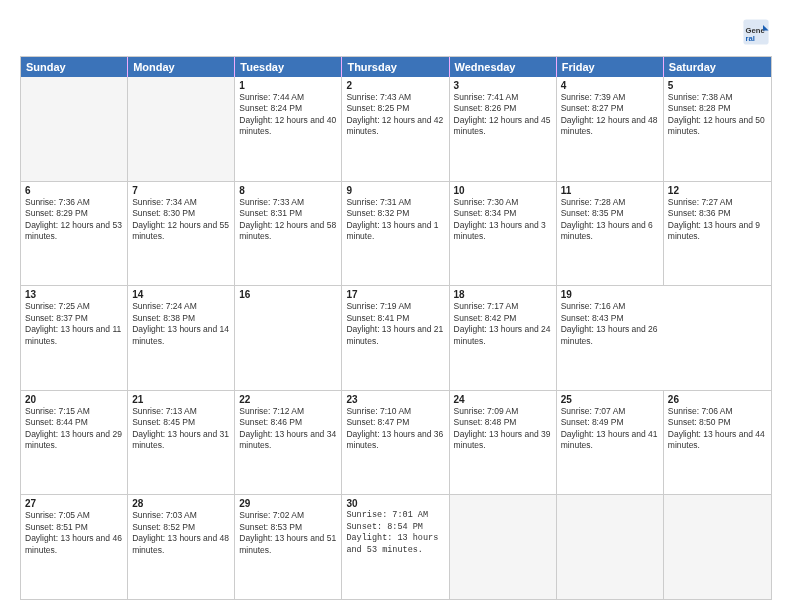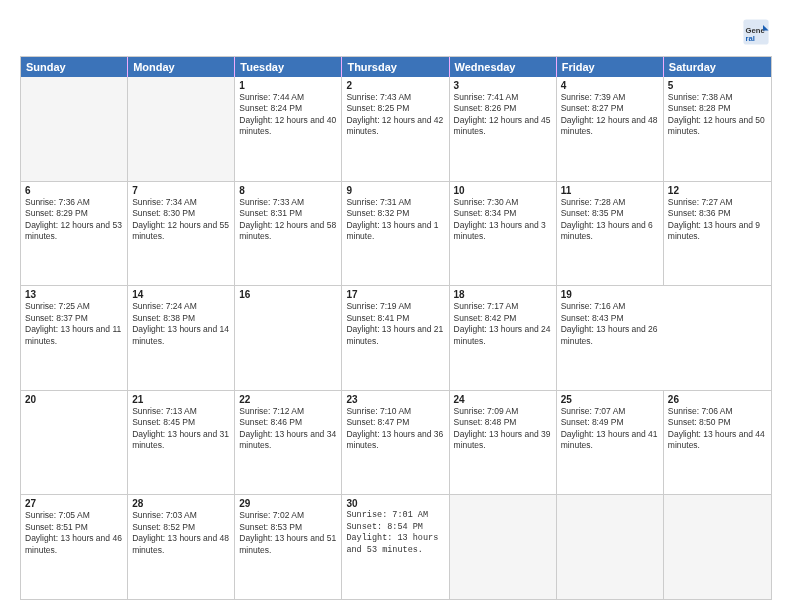--- a/index.html
+++ b/index.html
@@ -260,20 +260,23 @@
           <div class="cal-cell">
             <span class="day-num">19</span>
             <div class="cell-text" style="white-space: pre-line;">Sunrise: 7:16 AM
 Sunset: 8:43 PM
 Daylight: 13 hours and 26 minutes.</div>
           </div>
         </div>
         <div class="cal-row">
           <div class="cal-cell">
             <span class="day-num">20</span>
+            <div class="cell-text" style="white-space: pre-line;">Sunrise: 7:15 AM
+Sunset: 8:44 PM
+Daylight: 13 hours and 29 minutes.</div>
           </div>
           <div class="cal-cell">
             <span class="day-num">21</span>
             <div class="cell-text" style="white-space: pre-line;">Sunrise: 7:13 AM
 Sunset: 8:45 PM
 Daylight: 13 hours and 31 minutes.</div>
           </div>
           <div class="cal-cell">
             <span class="day-num">22</span>
             <div class="cell-text" style="white-space: pre-line;">Sunrise: 7:12 AM

